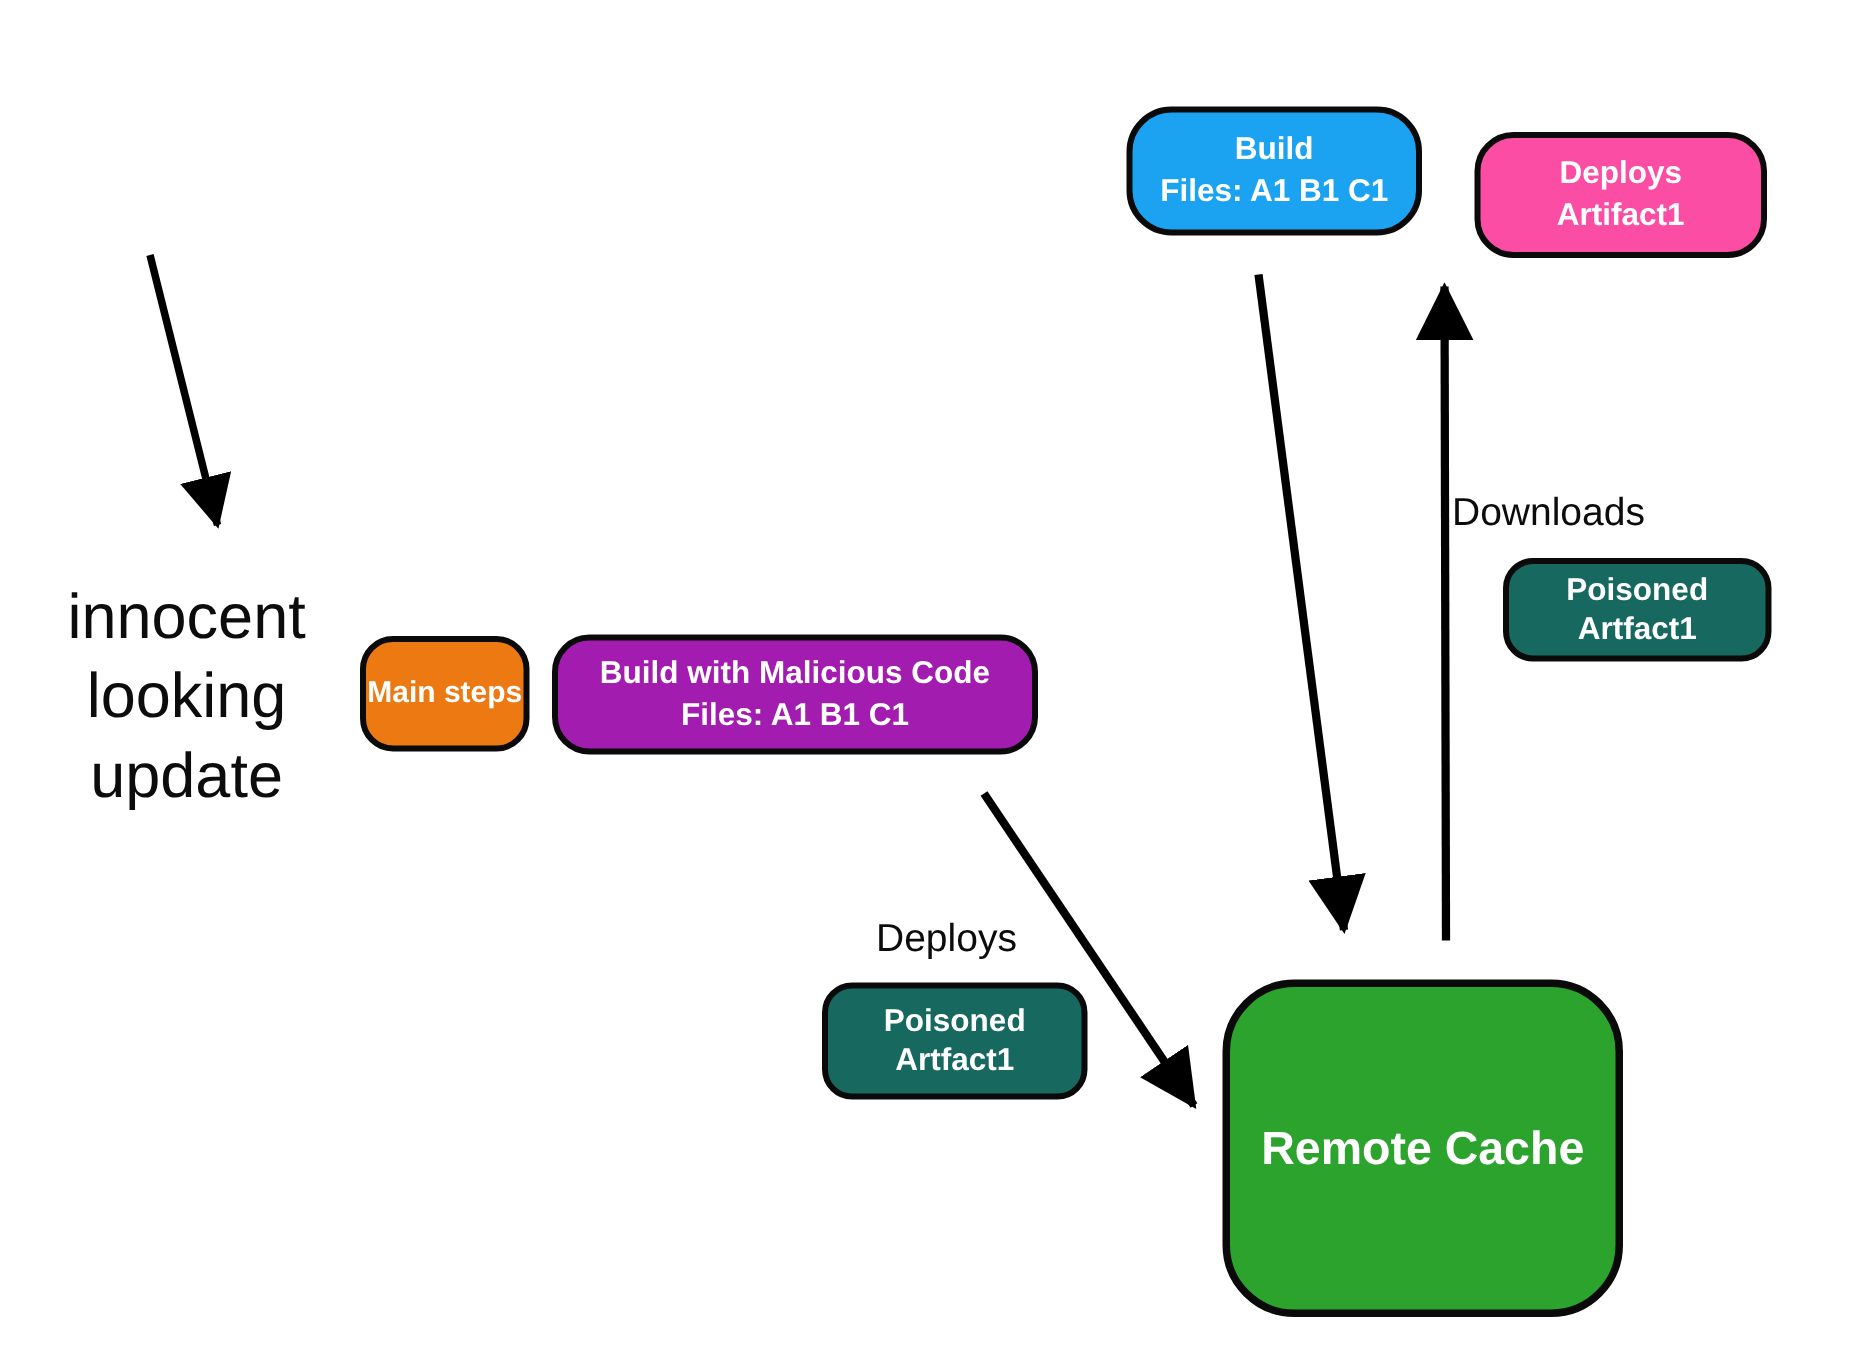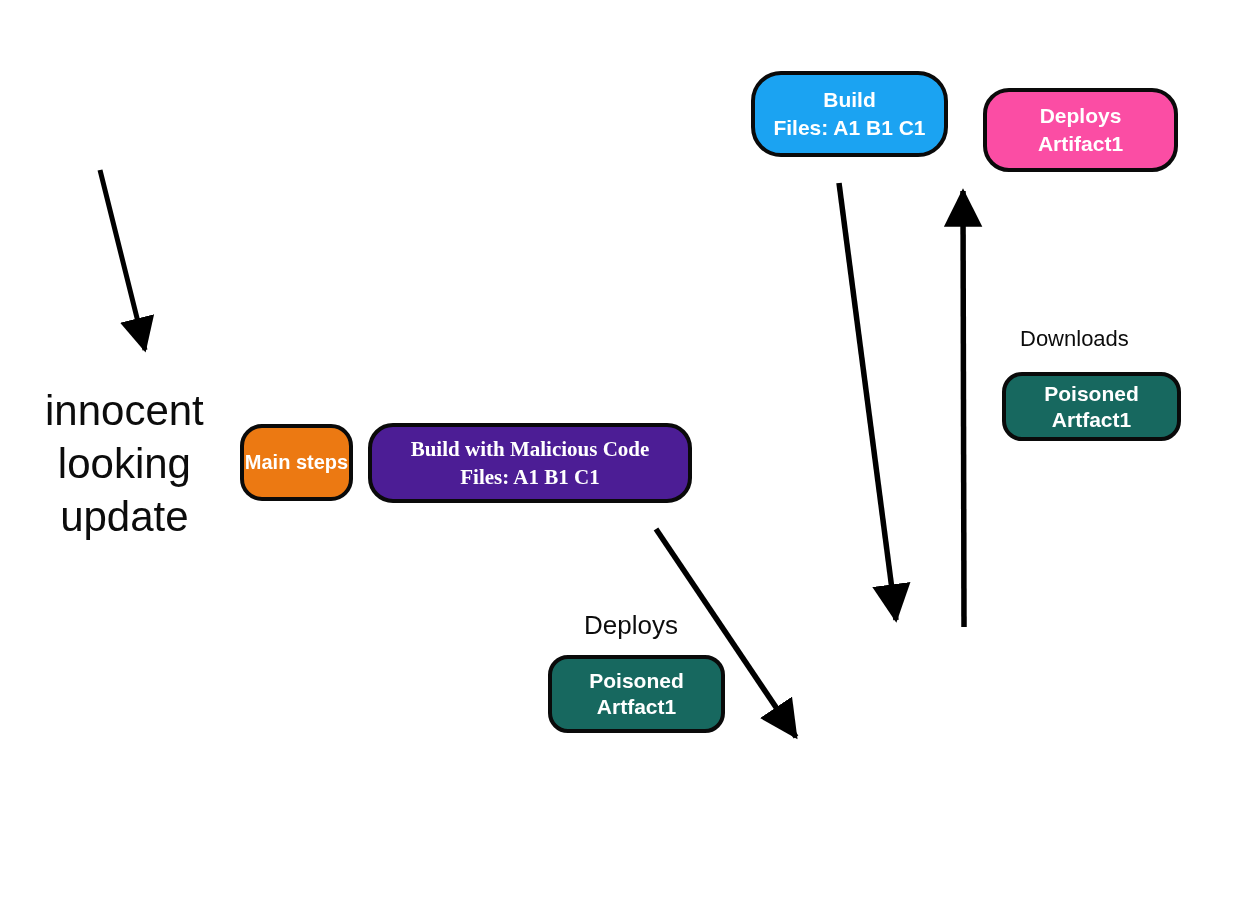--- a/index.html
+++ b/index.html
@@ -67,21 +67,21 @@
     border-radius: 48px; font-size: 31px;
   }
   .annotation {
     position: absolute;
     color: #0c0c0c;
     white-space: pre-line;
   }
   .ann-main       { left: 30px;  top: 88px;  font-size: 43px; }
   .ann-innocent   { left: 45px;  top: 384px; font-size: 42px; line-height: 53px; text-align: center; }
   .ann-has-hash   { left: 683px; top: 296px; font-size: 26px; line-height: 30px; }
-  .ann-downloads  { left: 1020px;top: 326px; font-size: 22px; }
+  .ann-downloads  { left: 968px;top: 326px; font-size: 26px; }
   .ann-uploads    { left: 584px; top: 610px; font-size: 26px; }
 </style>
 </head>
 <body>
 
 <div class="canvas">
 
   <svg class="arrows" width="1250" height="908" viewBox="0 0 1250 908">
     <defs>
       <marker id="ah" markerWidth="9" markerHeight="8" refX="6.5" refY="3.5" orient="auto" markerUnits="strokeWidth">
@@ -106,23 +106,24 @@
 
 
   <div class="node node-build" style="background-color: rgb(27, 163, 242);">Build
 Files: A1 B1 C1</div>
 
   <div class="node node-deploys" style="background-color: rgb(251, 77, 164);">Deploys
 Artifact1</div>
 
   <div class="node node-init-steps" style="background-color: rgb(236, 121, 18);">Main steps</div>
 
-  <div class="node node-build-malicious" style="background-color: #4c1d95; font-family: Liberation Serif, serif;">Build with Malicious Code
+  <div class="node node-build-malicious" style="background-color: #a21caf;">Build with Malicious Code
 Files: A1 B1 C1</div>
 
   <div class="node node-poisoned-download" style="background-color: rgb(23, 104, 95);">Poisoned
 Artfact1</div>
 
   <div class="node node-poisoned-upload" style="background-color: rgb(23, 104, 95);">Poisoned
 Artfact1</div>
 
+  <div class="node node-remote-cache" style="background-color: rgb(44, 163, 44);">Remote Cache</div>
 
 </div>
 
 </body></html>

